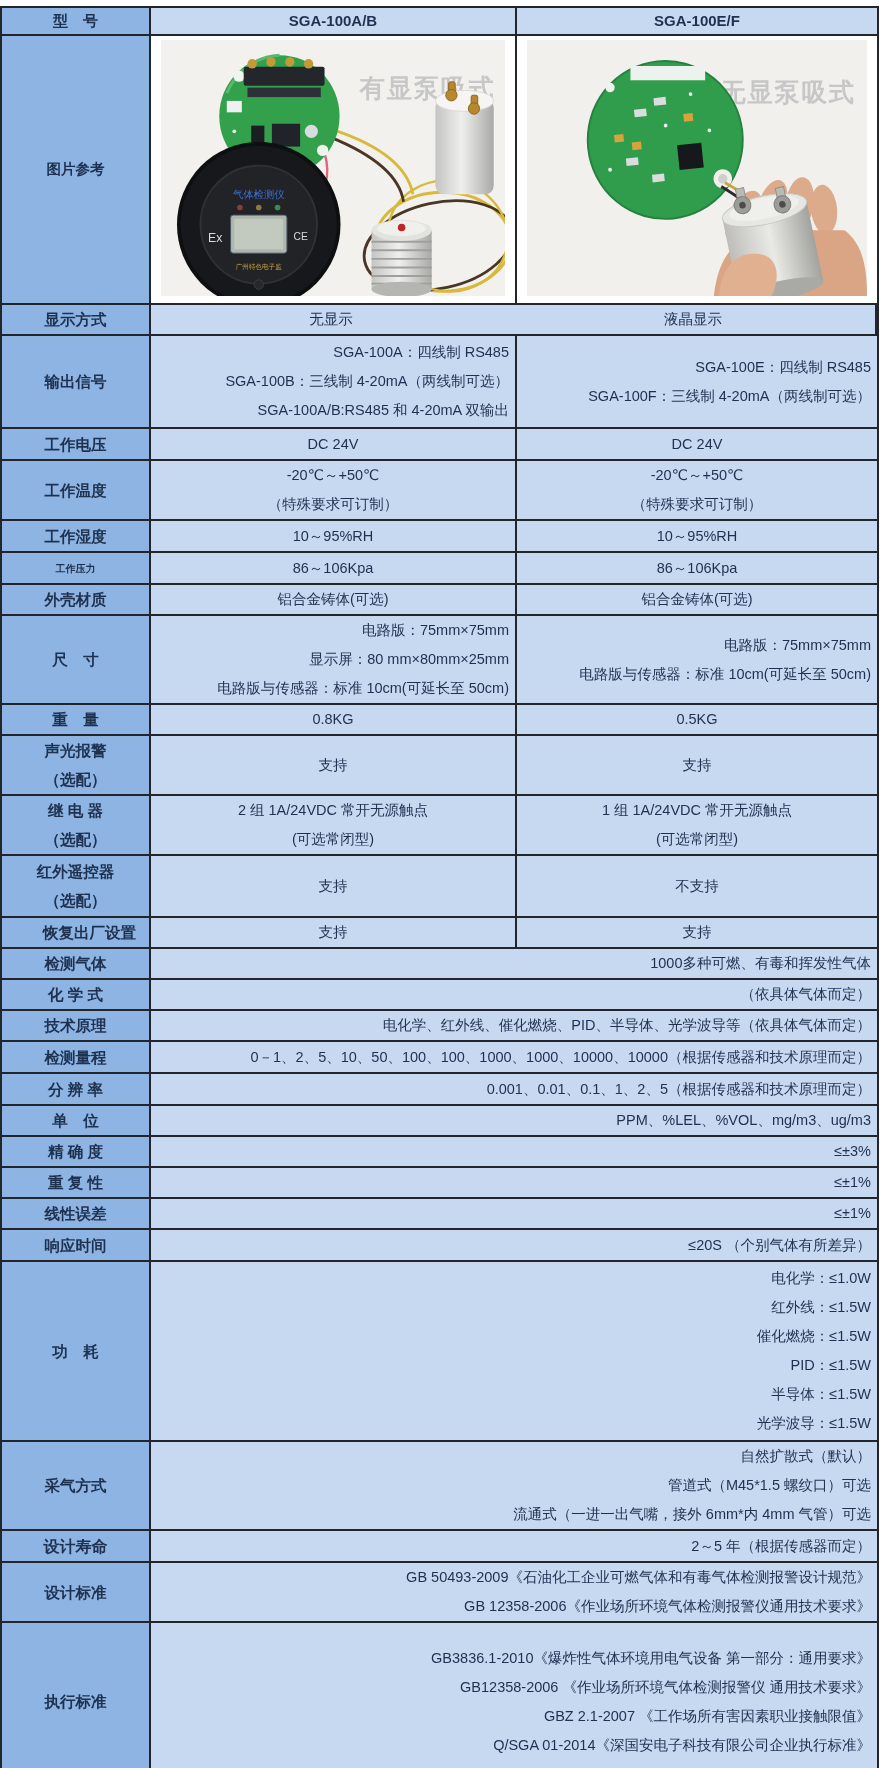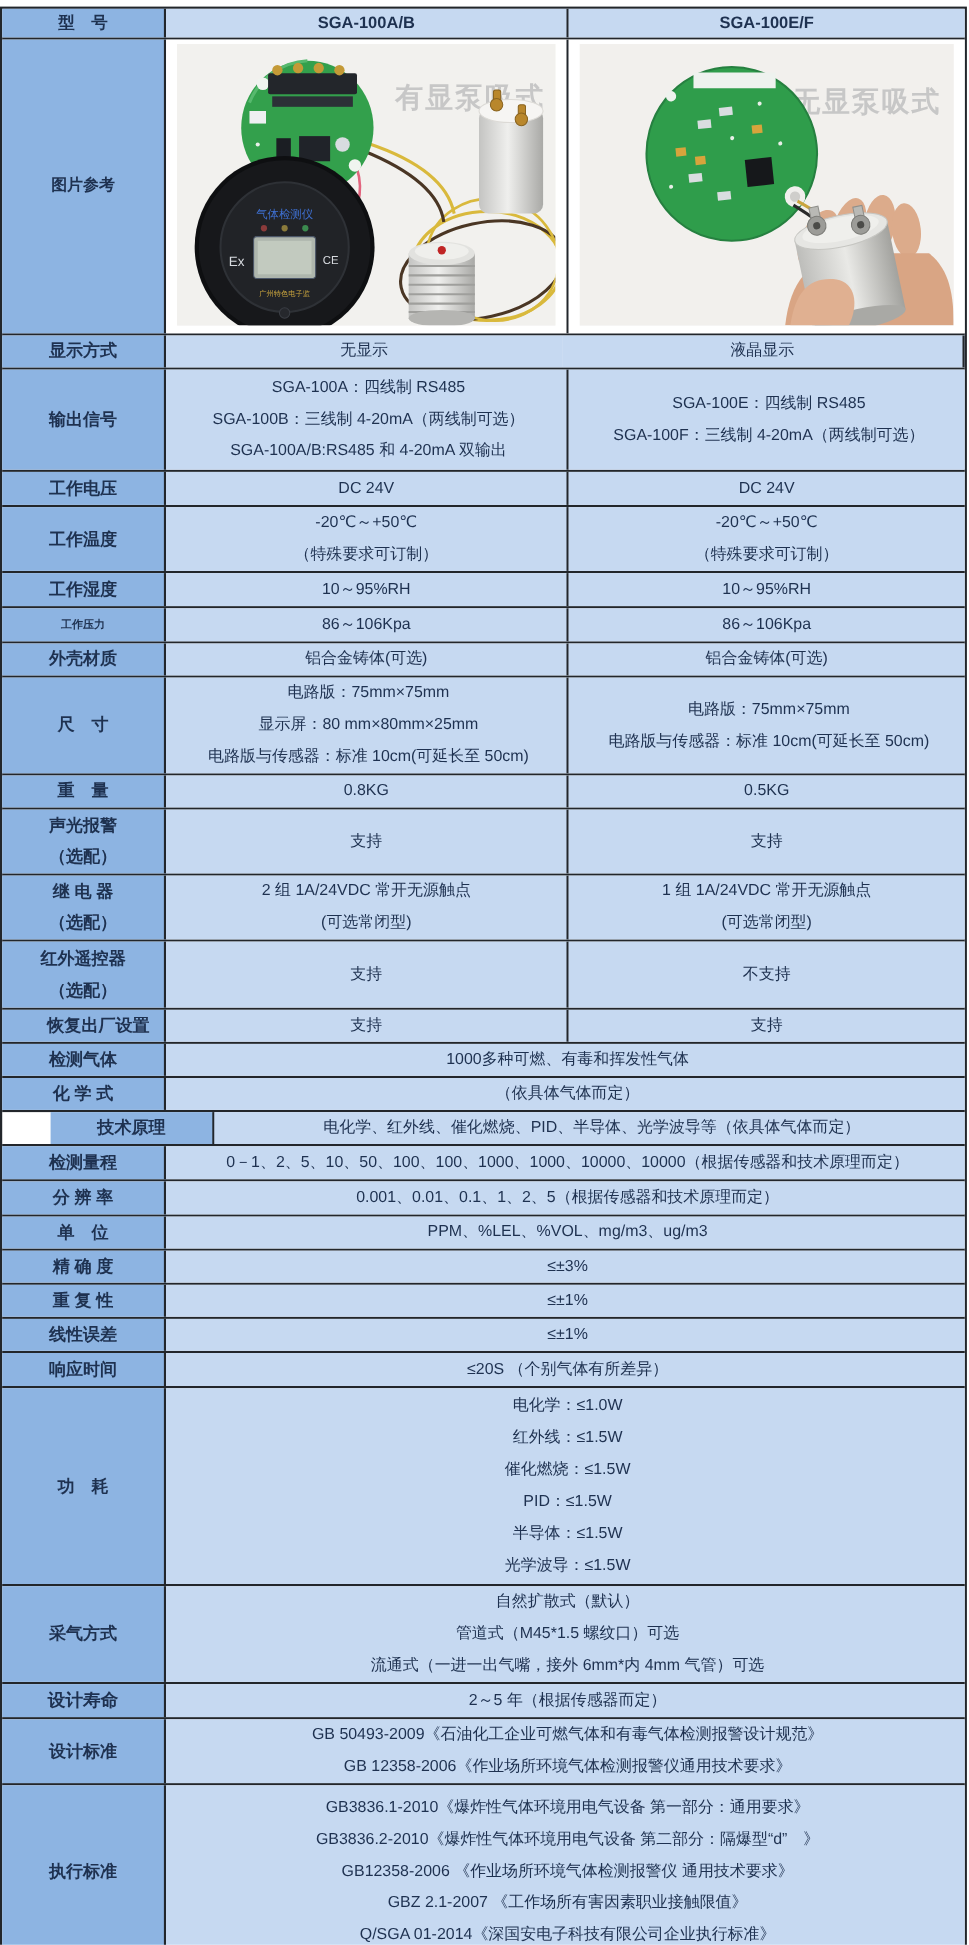--- a/index.html
+++ b/index.html
@@ -15,21 +15,21 @@
   .trow:last-child{border-bottom:none;}
   .cell{display:flex;flex-direction:column;justify-content:center;}
   .cell.label{width:149px;flex:0 0 149px;background:var(--label-bg);
               border-right:2px solid var(--border);align-items:center;
               font-weight:bold;font-size:15.5px;text-align:center;line-height:26px;}
   .cell.va{width:366px;flex:0 0 366px;border-right:2px solid var(--border);background:var(--cell-bg);}
   .cell.vb{flex:1;background:var(--cell-bg);}
   .cell.spanv{flex:1;background:var(--cell-bg);}
   .cell .line{font-size:14.5px;line-height:29px;}
   .align-center{align-items:center;text-align:center;}
-  .align-left{align-items:center;text-align:left;padding-left:10px;padding-right:6px;}
+  .align-left{align-items:flex-end;text-align:left;padding-left:10px;padding-right:6px;}
   .head .cell{align-items:center;justify-content:center;}
   .head .line{font-weight:bold;font-size:15px;line-height:24px;}
   .imgrow .cell.va,.imgrow .cell.vb{background:#ffffff;padding:4px 10px 7px 10px;}
   .photo{flex:1;background:var(--photo-bg);overflow:hidden;}
   .photo svg{display:block;width:100%;height:100%;}
   .wm{font-size:27px;fill:var(--watermark);letter-spacing:2px;font-weight:bold;}
   .face-txt{font-family:"Liberation Sans","DejaVu Sans",sans-serif;}
 </style>
 </head>
 <body>
@@ -361,21 +361,21 @@
         </div>
       </div>
       <div class="trow" style="min-height: 31px;">
         <div class="cell label">
           <div class="line" style="font-size: 15.5px;">化 学 式</div>
         </div>
         <div class="cell spanv align-left">
           <div class="line">（依具体气体而定）</div>
         </div>
       </div>
-      <div class="trow" style="min-height: 31px; padding-left: 44px;">
+      <div class="trow" style="min-height: 31px;">
         <div class="cell label">
           <div class="line" style="font-size: 15.5px;">技术原理</div>
         </div>
         <div class="cell spanv align-left">
           <div class="line">电化学、红外线、催化燃烧、PID、半导体、光学波导等（依具体气体而定）</div>
         </div>
       </div>
       <div class="trow" style="min-height: 32px;">
         <div class="cell label">
           <div class="line" style="font-size: 15.5px;">检测量程</div>
@@ -471,20 +471,19 @@
           <div class="line">GB 50493-2009《石油化工企业可燃气体和有毒气体检测报警设计规范》</div>
           <div class="line">GB 12358-2006《作业场所环境气体检测报警仪通用技术要求》</div>
         </div>
       </div>
       <div class="trow" style="min-height: 157px;">
         <div class="cell label">
           <div class="line" style="font-size: 15.5px;">执行标准</div>
         </div>
         <div class="cell spanv align-left">
           <div class="line">GB3836.1-2010《爆炸性气体环境用电气设备 第一部分：通用要求》</div>
-          <div class="line">GB3836.2-2010《爆炸性气体环境用电气设备 第二部分：隔爆型“d”　》</div>
           <div class="line">GB12358-2006 《作业场所环境气体检测报警仪 通用技术要求》</div>
           <div class="line">GBZ 2.1-2007 《工作场所有害因素职业接触限值》</div>
           <div class="line">Q/SGA 01-2014《深国安电子科技有限公司企业执行标准》</div>
         </div>
       </div>
     </div>
 </div>
 
 </body></html>

